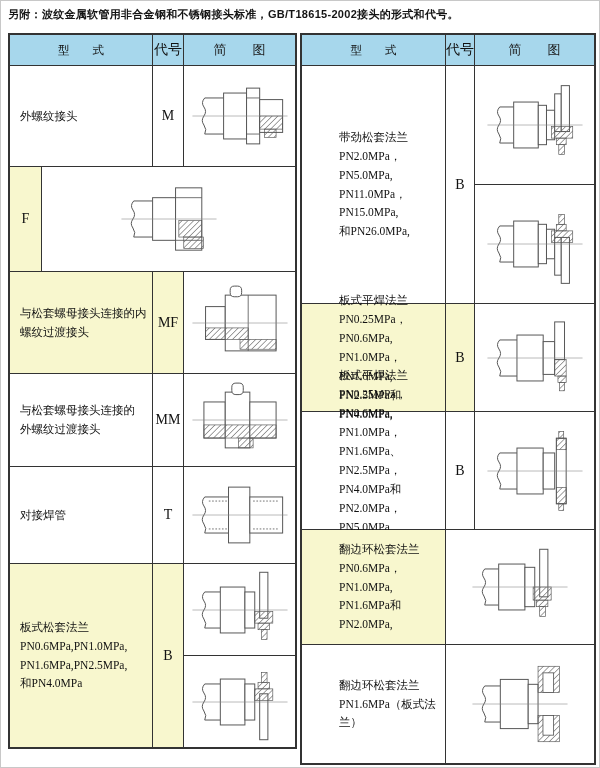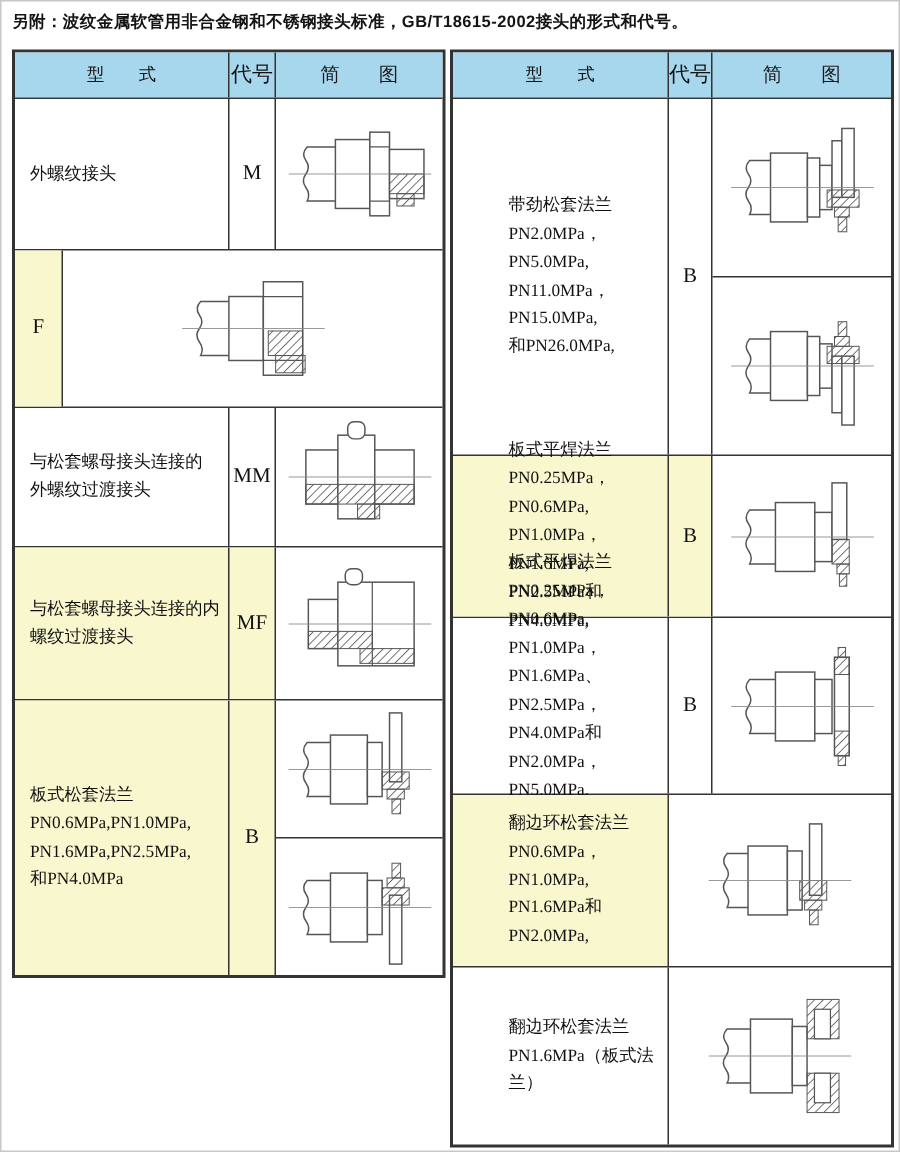--- a/index.html
+++ b/index.html
@@ -89,20 +89,44 @@
                 <line x1="68" y1="24" x2="100" y2="24" stroke="#555" stroke-width="1"></line>
                 <line x1="68" y1="76" x2="100" y2="76" stroke="#555" stroke-width="1"></line>
                 <rect x="72" y="52" width="28" height="20" fill="url(#hp)" stroke="#555" stroke-width="0.8"></rect>
                 <rect x="78" y="72" width="24" height="14" fill="url(#hp)" stroke="#555" stroke-width="0.8"></rect>
                 <line x1="2" y1="50" x2="118" y2="50" stroke="#888" stroke-width="0.7"></line>
               </svg>
             </div>
         </div>
       </div>
 
+      <div class="row hl" style="height:102px">
+        <div class="c t">与松套螺母接头连接的内
+螺纹过渡接头</div>
+        <div class="c k">MF</div>
+        <div class="c d">
+          <div class="sub">
+              <svg viewBox="0 0 120 100" width="104" height="82" xmlns="http://www.w3.org/2000/svg">
+                <defs>
+                  <pattern id="hp" patternUnits="userSpaceOnUse" width="5" height="5" patternTransform="rotate(45)">
+                    <line x1="0" y1="0" x2="0" y2="5" stroke="#666" stroke-width="1.5"></line>
+                  </pattern>
+                </defs>
+                <rect x="18" y="30" width="24" height="40" stroke="#555" stroke-width="1.2" fill="#fff"></rect>
+                <rect x="42" y="16" width="62" height="68" stroke="#555" stroke-width="1.2" fill="#fff"></rect>
+                <line x1="70" y1="16" x2="70" y2="84" stroke="#555" stroke-width="1"></line>
+                <rect x="48" y="5" width="14" height="13" rx="5" stroke="#555" stroke-width="1.2" fill="#fff"></rect>
+                <rect x="18" y="56" width="52" height="14" fill="url(#hp)" stroke="#555" stroke-width="0.8"></rect>
+                <rect x="60" y="70" width="44" height="12" fill="url(#hp)" stroke="#555" stroke-width="0.8"></rect>
+                <line x1="2" y1="50" x2="118" y2="50" stroke="#888" stroke-width="0.7"></line>
+              </svg>
+            </div>
+        </div>
+      </div>
+
       <div class="row" style="height:93px">
         <div class="c t">与松套螺母接头连接的
 外螺纹过渡接头</div>
         <div class="c k">MM</div>
         <div class="c d">
           <div class="sub">
               <svg viewBox="0 0 120 100" width="104" height="82" xmlns="http://www.w3.org/2000/svg">
                 <defs>
                   <pattern id="hp" patternUnits="userSpaceOnUse" width="5" height="5" patternTransform="rotate(45)">
                     <line x1="0" y1="0" x2="0" y2="5" stroke="#666" stroke-width="1.5"></line>
@@ -113,44 +137,43 @@
                 <rect x="50" y="5" width="14" height="14" rx="5" stroke="#555" stroke-width="1.2" fill="#fff"></rect>
                 <rect x="72" y="28" width="32" height="44" stroke="#555" stroke-width="1.2" fill="#fff"></rect>
                 <rect x="16" y="56" width="88" height="16" fill="url(#hp)" stroke="#555" stroke-width="0.8"></rect>
                 <rect x="58" y="72" width="18" height="12" fill="url(#hp)" stroke="#555" stroke-width="0.8"></rect>
                 <line x1="2" y1="50" x2="118" y2="50" stroke="#888" stroke-width="0.7"></line>
               </svg>
             </div>
         </div>
       </div>
 
-      <div class="row hl" style="height:102px">
-        <div class="c t">与松套螺母接头连接的内
-螺纹过渡接头</div>
-        <div class="c k">MF</div>
-        <div class="c d">
-          <div class="sub">
-              <svg viewBox="0 0 120 100" width="104" height="82" xmlns="http://www.w3.org/2000/svg">
-                <defs>
-                  <pattern id="hp" patternUnits="userSpaceOnUse" width="5" height="5" patternTransform="rotate(45)">
-                    <line x1="0" y1="0" x2="0" y2="5" stroke="#666" stroke-width="1.5"></line>
-                  </pattern>
-                </defs>
-                <rect x="18" y="30" width="24" height="40" stroke="#555" stroke-width="1.2" fill="#fff"></rect>
-                <rect x="42" y="16" width="62" height="68" stroke="#555" stroke-width="1.2" fill="#fff"></rect>
-                <line x1="70" y1="16" x2="70" y2="84" stroke="#555" stroke-width="1"></line>
-                <rect x="48" y="5" width="14" height="13" rx="5" stroke="#555" stroke-width="1.2" fill="#fff"></rect>
-                <rect x="18" y="56" width="52" height="14" fill="url(#hp)" stroke="#555" stroke-width="0.8"></rect>
-                <rect x="60" y="70" width="44" height="12" fill="url(#hp)" stroke="#555" stroke-width="0.8"></rect>
-                <line x1="2" y1="50" x2="118" y2="50" stroke="#888" stroke-width="0.7"></line>
-              </svg>
-            </div>
-        </div>
-      </div>
-
+      <div class="row" style="height:97px">
+        <div class="c t">对接焊管</div>
+        <div class="c k">T</div>
+        <div class="c d">
+          <div class="sub">
+              <svg viewBox="0 0 120 100" width="104" height="82" xmlns="http://www.w3.org/2000/svg">
+                <defs>
+                  <pattern id="hp" patternUnits="userSpaceOnUse" width="5" height="5" patternTransform="rotate(45)">
+                    <line x1="0" y1="0" x2="0" y2="5" stroke="#666" stroke-width="1.5"></line>
+                  </pattern>
+                </defs>
+                <path d="M 46 28 L 17 28 Q 12 33.5 16 39 Q 20 44.5 16 50 Q 12 55.5 16 61 Q 20 66.5 17 72 L 46 72" stroke="#555" stroke-width="1.2" fill="#fff"></path>
+                <rect x="46" y="16" width="26" height="68" stroke="#555" stroke-width="1.2" fill="#fff"></rect>
+                <rect x="72" y="28" width="40" height="44" stroke="#555" stroke-width="1.2" fill="#fff"></rect>
+                <line x1="22" y1="33" x2="44" y2="33" stroke="#555" stroke-width="1" stroke-dasharray="2 2"></line>
+                <line x1="22" y1="67" x2="44" y2="67" stroke="#555" stroke-width="1" stroke-dasharray="2 2"></line>
+                <line x1="76" y1="33" x2="108" y2="33" stroke="#555" stroke-width="1" stroke-dasharray="2 2"></line>
+                <line x1="76" y1="67" x2="108" y2="67" stroke="#555" stroke-width="1" stroke-dasharray="2 2"></line>
+                <line x1="2" y1="50" x2="118" y2="50" stroke="#888" stroke-width="0.7"></line>
+              </svg>
+            </div>
+        </div>
+      </div>
 
       <div class="row hl" style="height:184px">
         <div class="c t">板式松套法兰
 PN0.6MPa,PN1.0MPa,
 PN1.6MPa,PN2.5MPa,
 和PN4.0MPa</div>
         <div class="c k">B</div>
         <div class="c d">
           <div class="sub">
               <svg viewBox="0 0 120 100" width="104" height="82" xmlns="http://www.w3.org/2000/svg">

